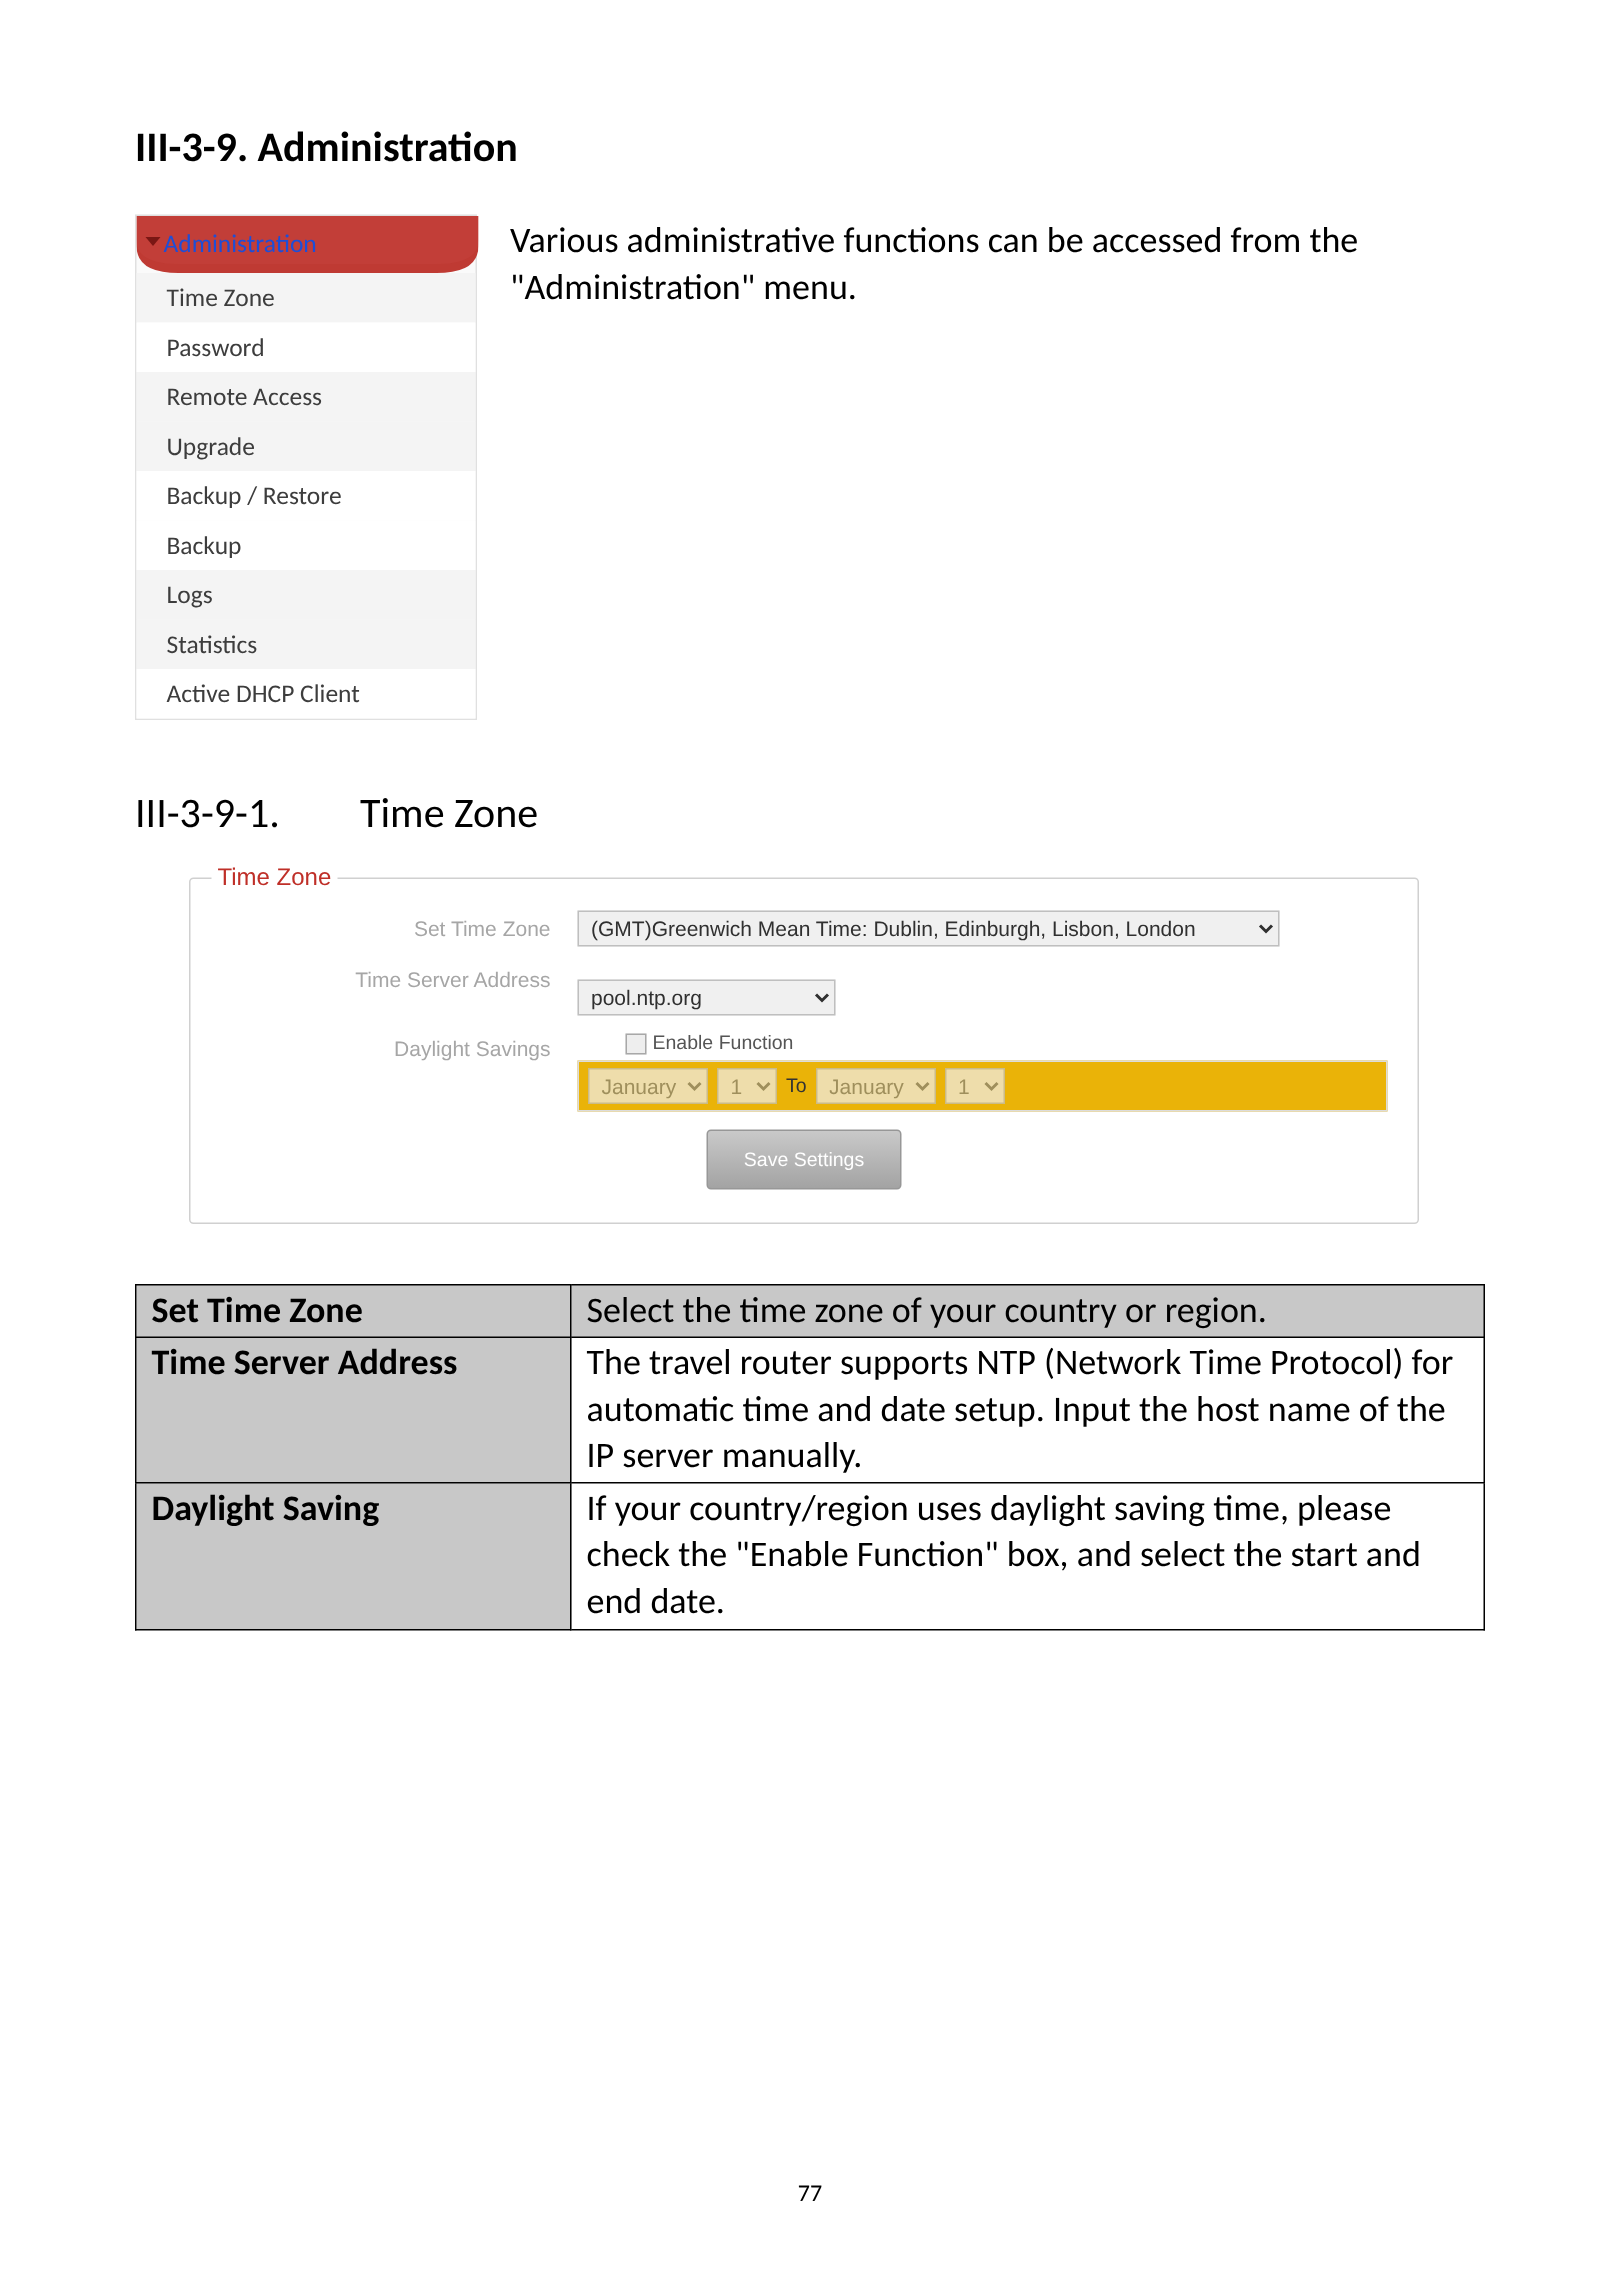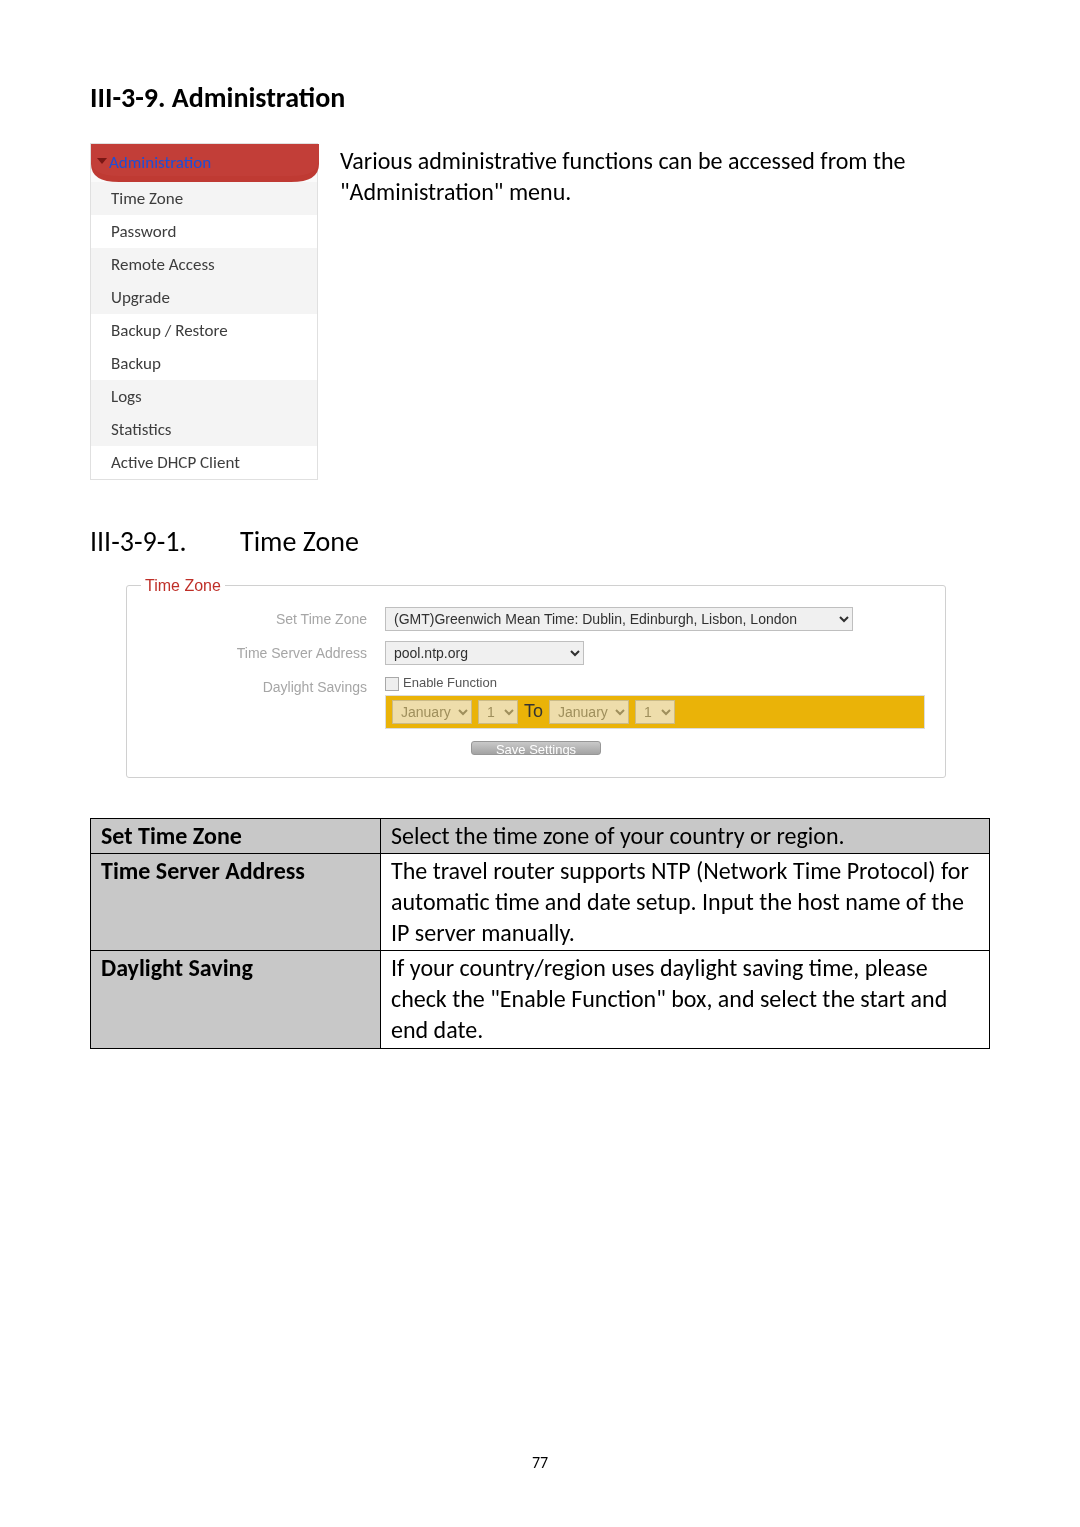--- a/index.html
+++ b/index.html
@@ -86,45 +86,46 @@
   .sel {
     border: 1px solid #bfbfbf;
     background: #f0f0f0;
     font-size: 14px;
     height: 24px;
     padding: 0 4px;
     color: #303030;
     font-family: Arial, sans-serif;
   }
   .sel.wide { width: 468px; }
-  .sel.mid { width: 199px; }
+  .sel.mid { width: 172px; margin-top: 12px; }
   .sel.month { width: 80px; background: #f0f0f0; color: #808080; }
   .sel.day { width: 40px; background: #f0f0f0; color: #808080; }
   .ds-group {
     display: inline-flex;
     align-items: center;
     border: 1px solid #dcdcdc;
     padding: 4px 6px;
     background: #eab308;
   }
   .ds-head {
     font-size: 13px; color: #555555; font-family: Arial, sans-serif;
     margin-bottom: 4px;
+    margin-left: 32px;
   }
   .ds-check {
     width: 14px; height: 14px; border: 1px solid #a8a8a8;
     background: #eeeeee; display: inline-block; vertical-align: middle;
     margin-right: 4px;
   }
   .ds-inline { display: flex; align-items: center; gap: 6px; }
-  .to-label { font-size: 18px; color: #333333; font-family: Arial, sans-serif; }
+  .to-label { font-size: 13px; color: #333333; font-family: Arial, sans-serif; }
   .save-btn {
     display: block;
     margin: 12px auto 4px auto;
-    width: 130px; height: 14px;
+    width: 130px; height: 40px;
     border: 1px solid #979797;
     background: linear-gradient(#c9c9c9, #a3a3a3);
     color: #ffffff;
     font-size: 13px;
     font-family: Arial, sans-serif;
     text-align: center;
     border-radius: 3px;
   }
   .desc-table {
     margin-top: 40px;

